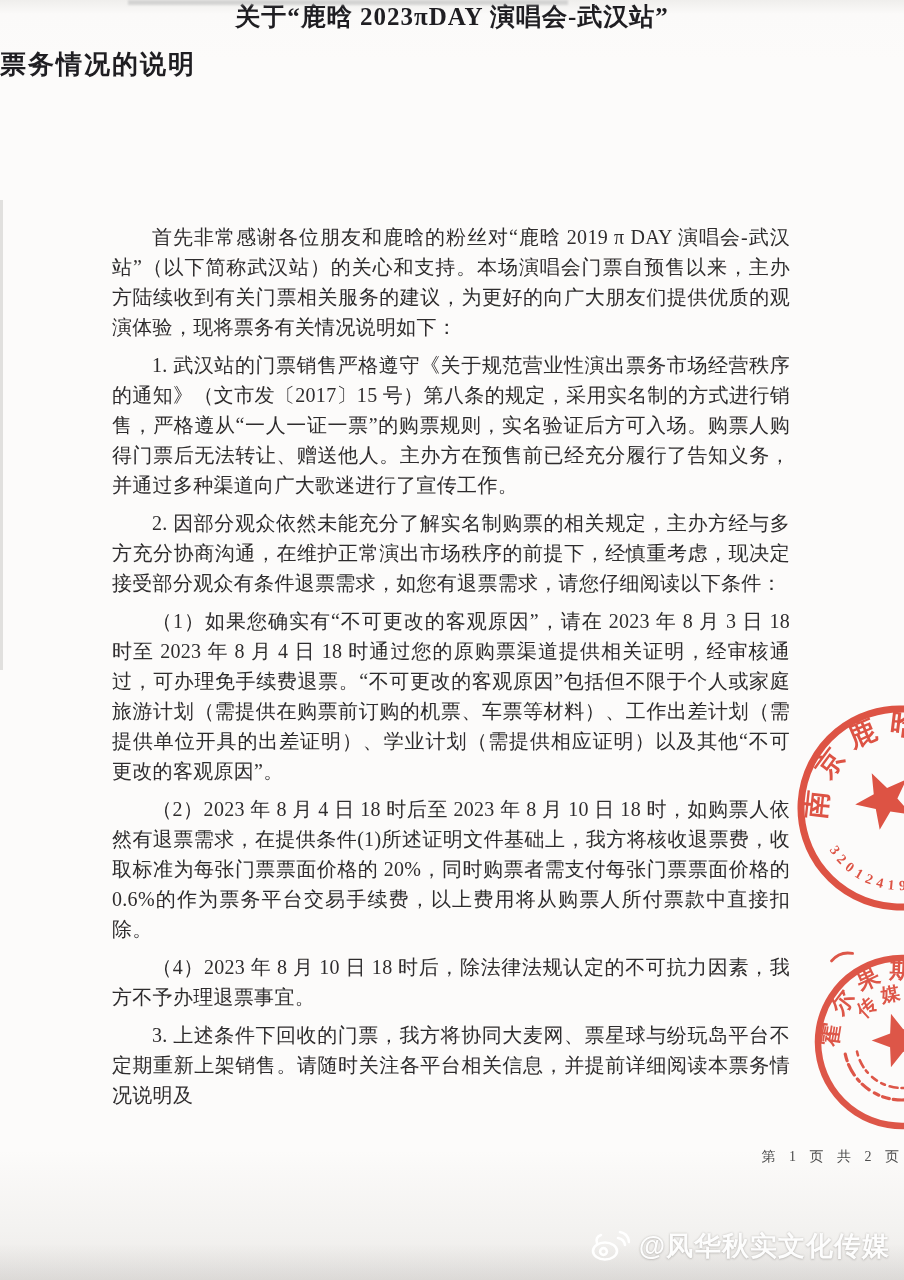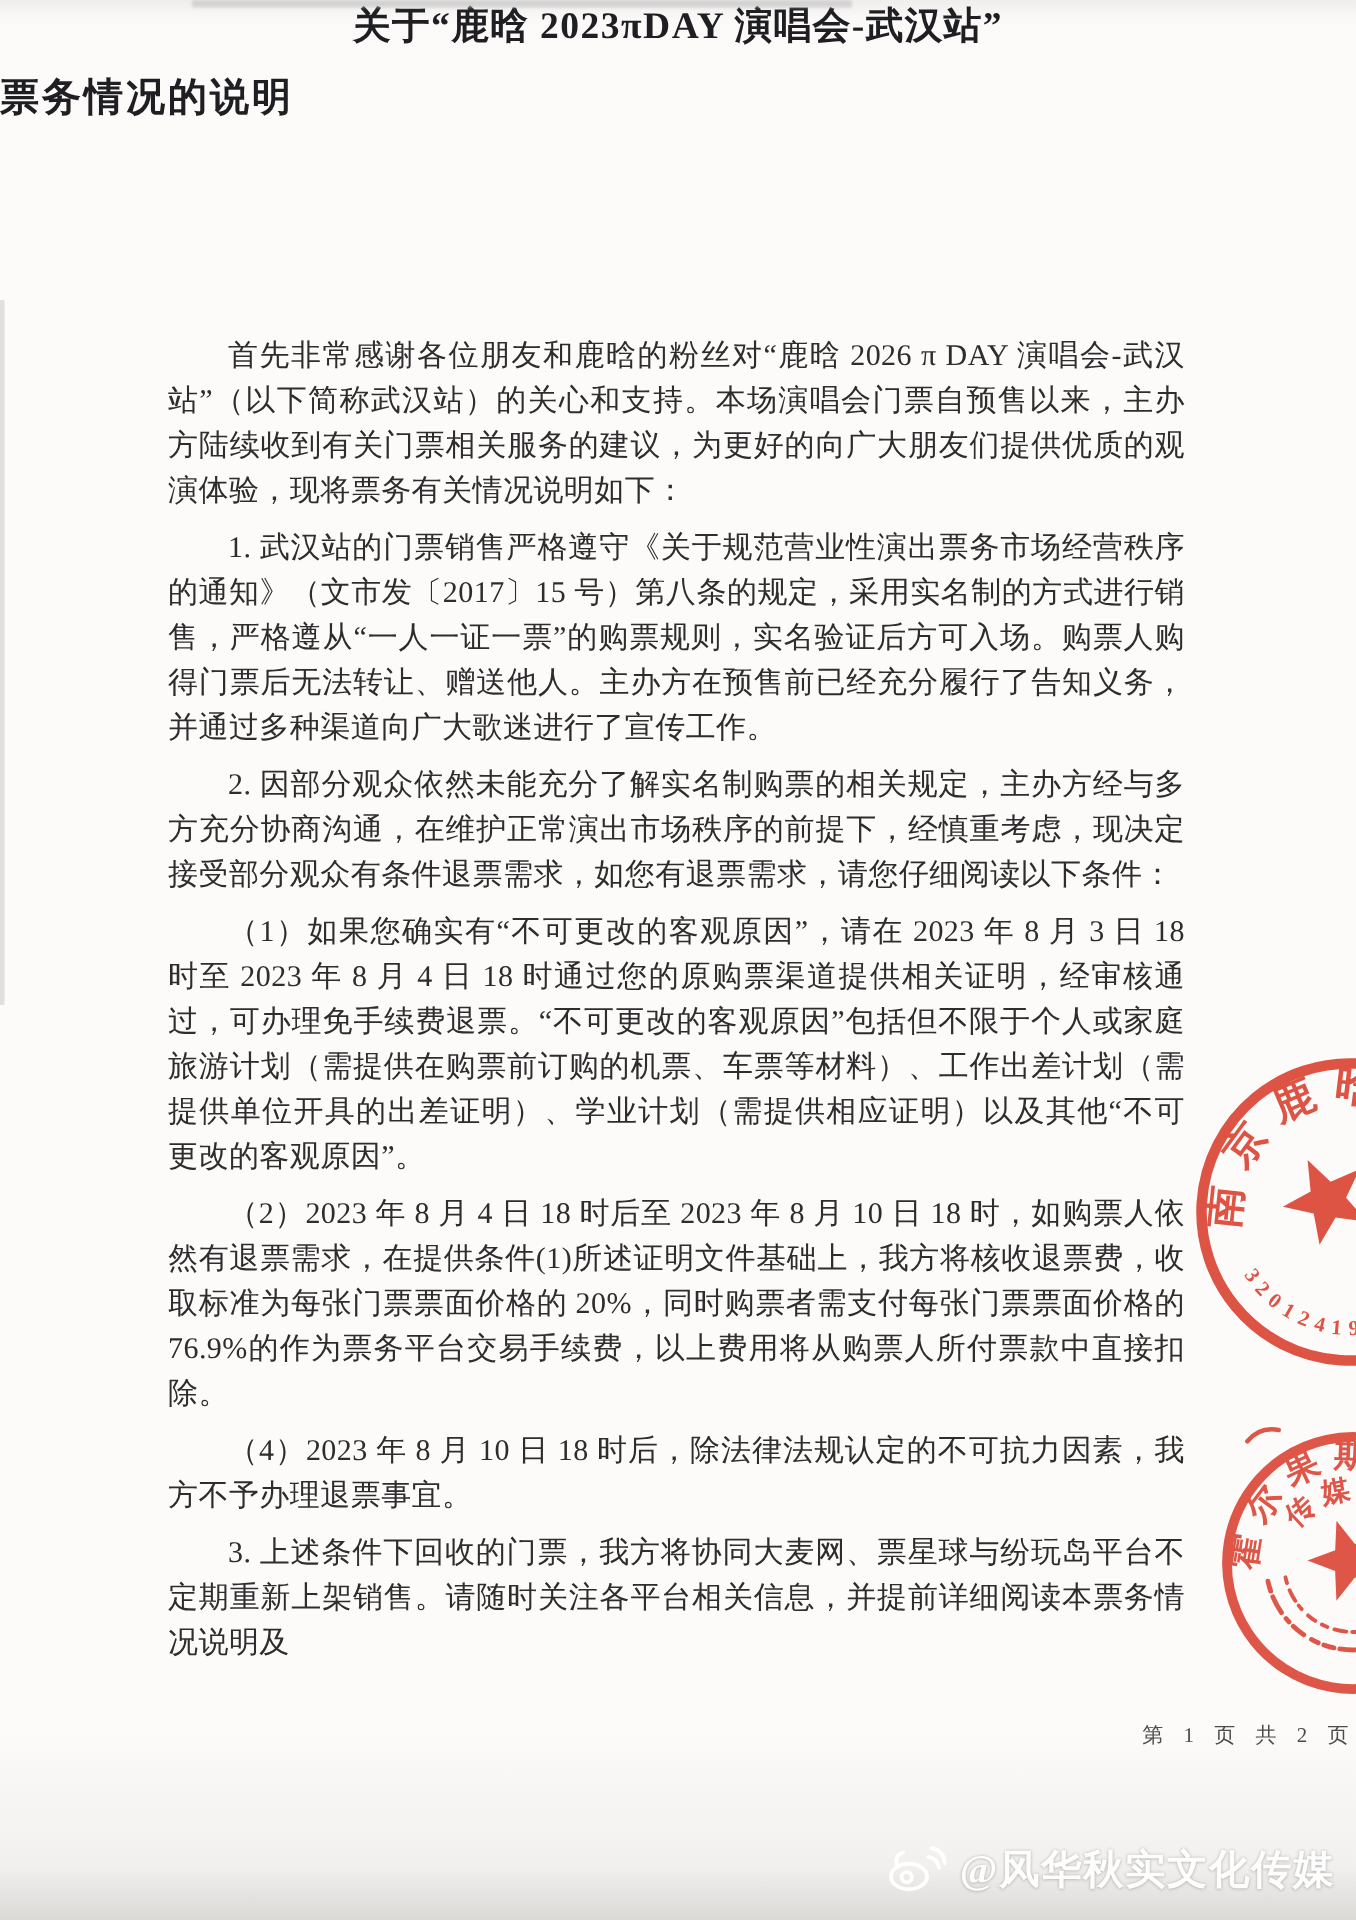--- a/index.html
+++ b/index.html
@@ -30,44 +30,44 @@
     text-align:justify; text-indent:2em; color:#2e2c2d; letter-spacing:.3px; }
 
   .page-footer { position:absolute; top:1148px; left:0; width:100%;
     text-align:right; font-size:14px; color:#4c4c4c; letter-spacing:5px; }
 
   .stamp { position:absolute; pointer-events:none; }
   .stamp text { font-family:"Liberation Serif", serif; }
 
   .watermark { position:absolute; top:1228px; right:14px;
     display:flex; align-items:center; gap:9px;
-    font-family:Liberation Serif, serif; }
+    font-family:Liberation Sans, sans-serif; }
   .watermark .handle {
     font-size:27px; font-weight:bold; color:rgba(255,255,255,.97);
     text-shadow:0 0 2px rgba(130,126,122,.45), 0 1px 2px rgba(130,126,122,.25);
     letter-spacing:1px; }
 </style>
 </head>
 <body>
 
 <div class="page">
 
   <div class="scan-top-band"></div>
   <div class="scan-left-edge"></div>
   <div class="scan-bottom-shade"></div>
 
   <h1 class="title1">关于“鹿晗 2023πDAY 演唱会-武汉站”</h1>
   <h2 class="title2">票务情况的说明</h2>
 
   <div class="doc-body">
-    <p>首先非常感谢各位朋友和鹿晗的粉丝对“鹿晗 2026 π DAY 演唱会-武汉站”（以下简称武汉站）的关心和支持。本场演唱会门票自预售以来，主办方陆续收到有关门票相关服务的建议，为更好的向广大朋友们提供优质的观演体验，现将票务有关情况说明如下：</p>
+    <p>首先非常感谢各位朋友和鹿晗的粉丝对“鹿晗 2019 π DAY 演唱会-武汉站”（以下简称武汉站）的关心和支持。本场演唱会门票自预售以来，主办方陆续收到有关门票相关服务的建议，为更好的向广大朋友们提供优质的观演体验，现将票务有关情况说明如下：</p>
     <p>1. 武汉站的门票销售严格遵守《关于规范营业性演出票务市场经营秩序的通知》（文市发〔2017〕15 号）第八条的规定，采用实名制的方式进行销售，严格遵从“一人一证一票”的购票规则，实名验证后方可入场。购票人购得门票后无法转让、赠送他人。主办方在预售前已经充分履行了告知义务，并通过多种渠道向广大歌迷进行了宣传工作。</p>
     <p>2. 因部分观众依然未能充分了解实名制购票的相关规定，主办方经与多方充分协商沟通，在维护正常演出市场秩序的前提下，经慎重考虑，现决定接受部分观众有条件退票需求，如您有退票需求，请您仔细阅读以下条件：</p>
     <p>（1）如果您确实有“不可更改的客观原因”，请在 2023 年 8 月 3 日 18 时至 2023 年 8 月 4 日 18 时通过您的原购票渠道提供相关证明，经审核通过，可办理免手续费退票。“不可更改的客观原因”包括但不限于个人或家庭旅游计划（需提供在购票前订购的机票、车票等材料）、工作出差计划（需提供单位开具的出差证明）、学业计划（需提供相应证明）以及其他“不可更改的客观原因”。</p>
-    <p>（2）2023 年 8 月 4 日 18 时后至 2023 年 8 月 10 日 18 时，如购票人依然有退票需求，在提供条件(1)所述证明文件基础上，我方将核收退票费，收取标准为每张门票票面价格的 20%，同时购票者需支付每张门票票面价格的 76.9%的作为票务平台交易手续费，以上费用将从购票人所付票款中直接扣除。</p>
+    <p>（2）2023 年 8 月 4 日 18 时后至 2023 年 8 月 10 日 18 时，如购票人依然有退票需求，在提供条件(1)所述证明文件基础上，我方将核收退票费，收取标准为每张门票票面价格的 20%，同时购票者需支付每张门票票面价格的 0.6%的作为票务平台交易手续费，以上费用将从购票人所付票款中直接扣除。</p>
     <p>（4）2023 年 8 月 10 日 18 时后，除法律法规认定的不可抗力因素，我方不予办理退票事宜。</p>
     <p>3. 上述条件下回收的门票，我方将协同大麦网、票星球与纷玩岛平台不定期重新上架销售。请随时关注各平台相关信息，并提前详细阅读本票务情况说明及</p>
   </div>
 
   <div class="page-footer">第 1 页 共 2 页</div>
 
   <svg class="stamp" style="left:788px; top:693px;" width="230" height="230" viewBox="0 0 230 230">
     <g transform="rotate(-18 112 115)" opacity="0.88">
       <circle cx="112" cy="115" r="99" fill="none" stroke="#d93c2b" stroke-width="7"></circle>
       <path id="s1arc" d="M 38 115 A 74 74 0 1 1 186 115" fill="none"></path>

